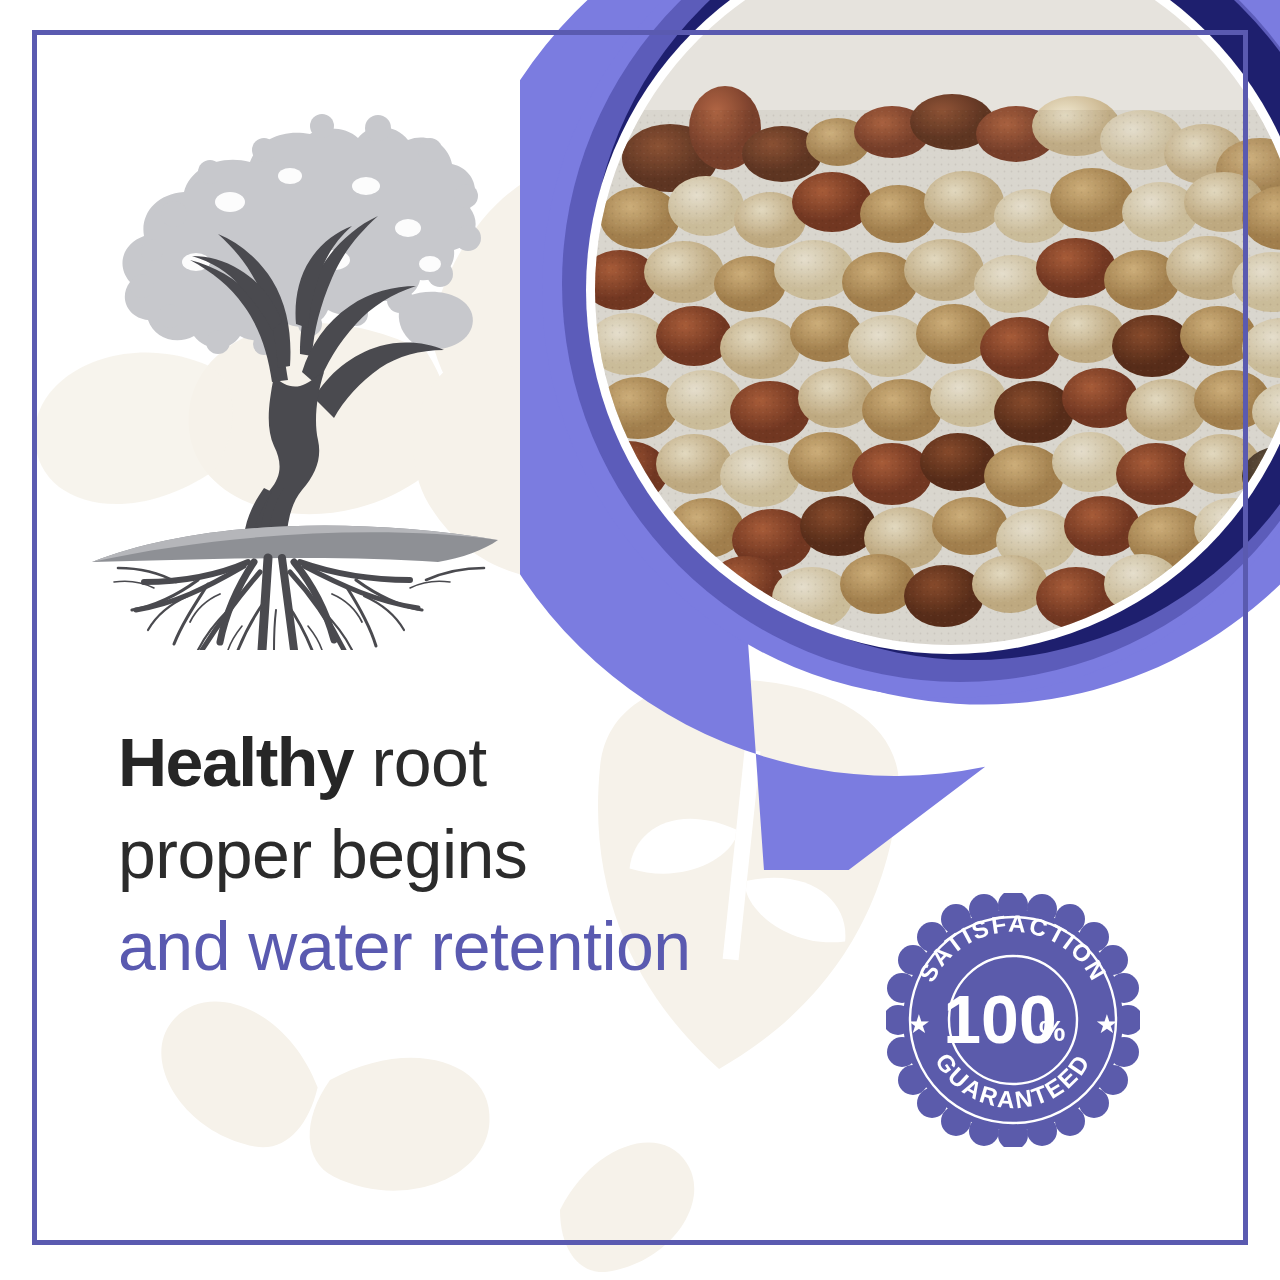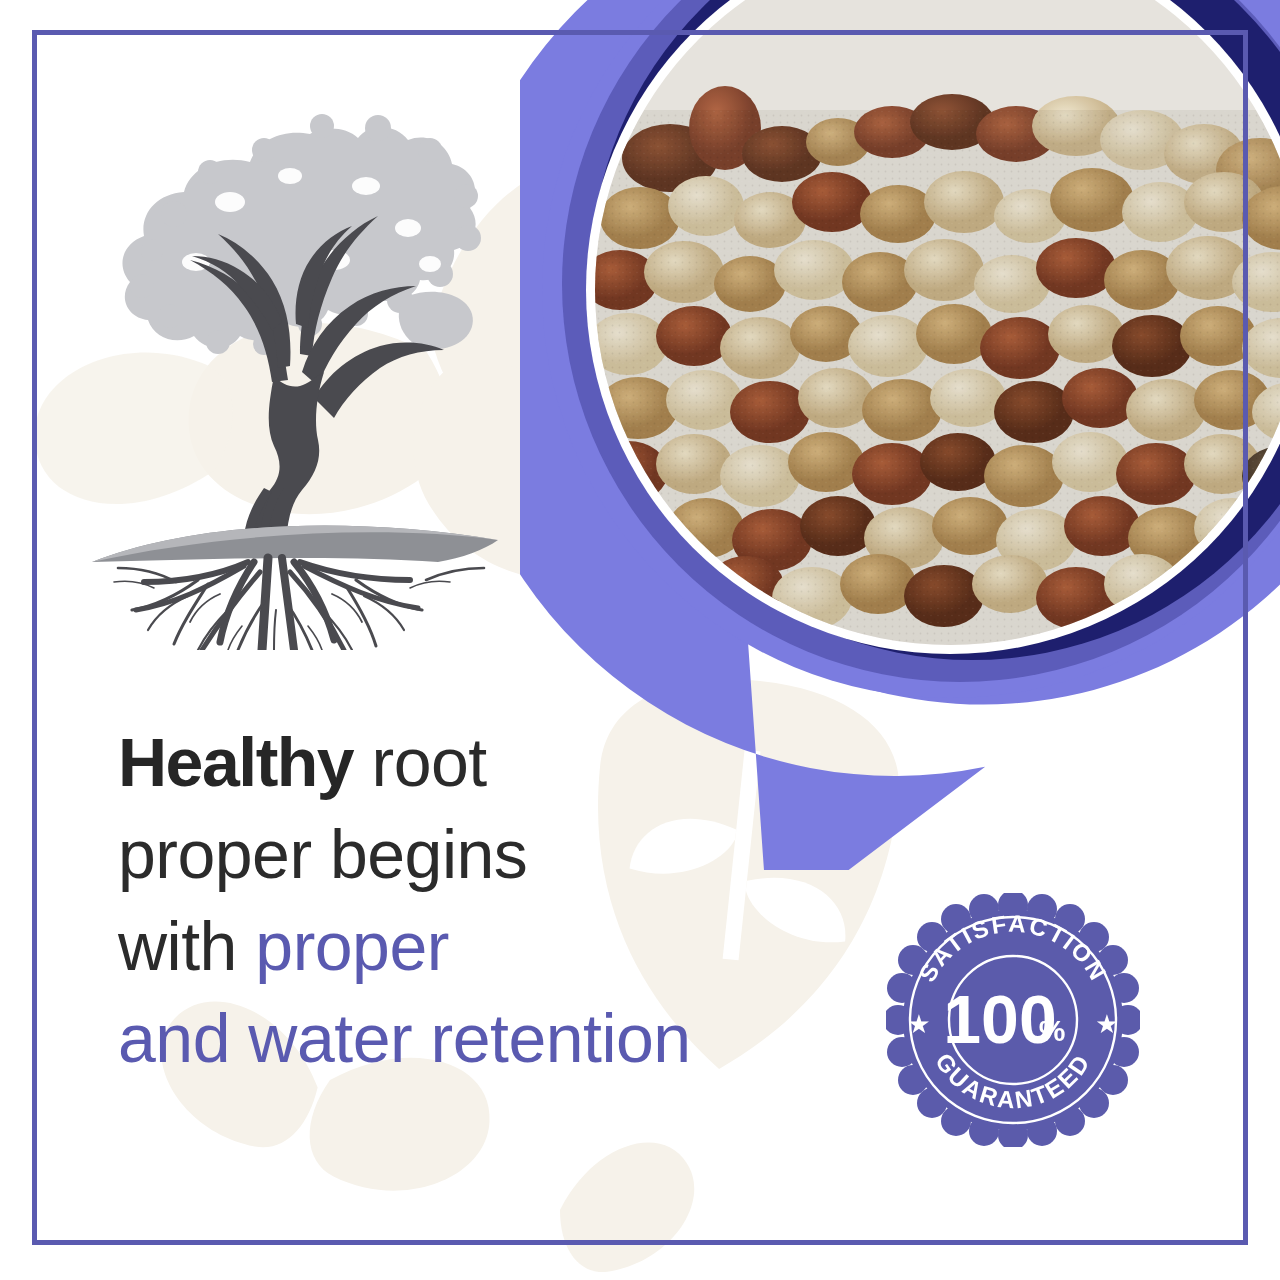--- a/index.html
+++ b/index.html
@@ -353,21 +353,20 @@
       <path d="M142,484 C 128,490 118,500 112,512" stroke-width="1.8"></path>
       <path d="M254,484 C 268,490 278,500 284,512" stroke-width="1.8"></path>
     </g>
   </svg>
 
   <div class="frame"></div>
 
   <div class="headline">
     <div><span class="strong">Healthy</span><span> root</span></div>
     <div>proper begins</div>
-    <div><span>with </span><span class="accent">proper</span></div>
     <div class="accent">and water retention</div>
   </div>
 
   <svg class="badge" viewBox="0 0 254 254" width="254" height="254">
     <defs>
       <path id="topArcPath" d="M 127,127 m -88,0 a 88,88 0 0 1 176,0" fill="none"></path>
       <path id="botArcPath" d="M 127,127 m -88,0 a 88,88 0 0 0 176,0" fill="none"></path>
     </defs>
 
     <g fill="#5b5bab">

